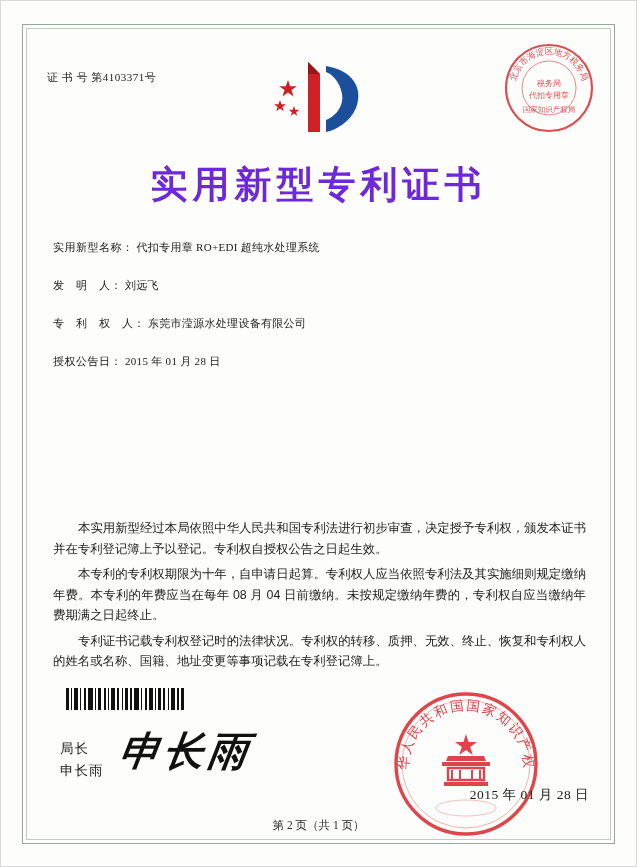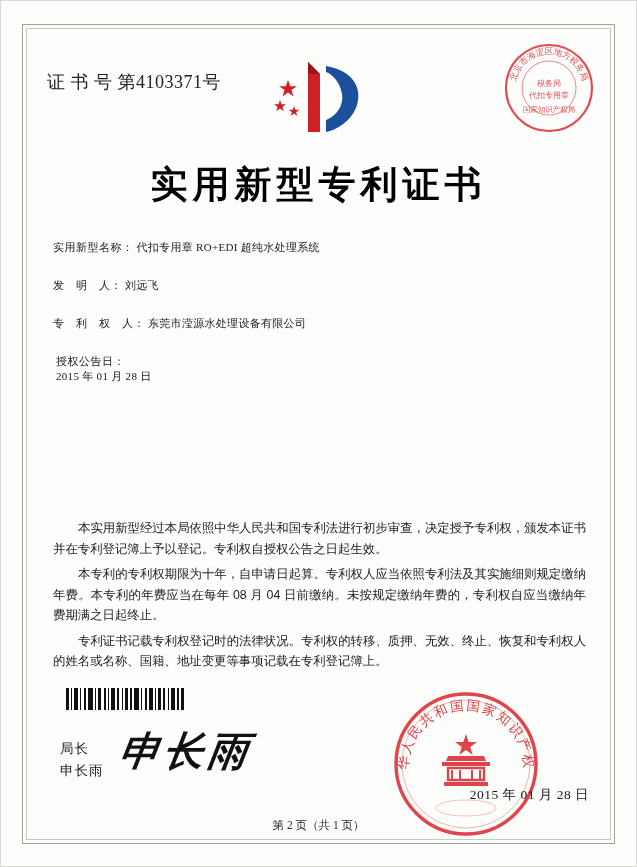--- a/index.html
+++ b/index.html
@@ -51,21 +51,21 @@
     height: 812px;
     border: 1px solid #c3ccc3;
     box-sizing: border-box;
   }
 
   
   .serial {
     position: absolute;
     left: 47px;
     top: 70px;
-    font-size: 18px;
+    font-size: 11px;
     letter-spacing: 0.5px;
     color: #222;
     font-family: "Liberation Serif", serif;
   }
 
   
   .emblem {
     position: absolute;
     left: 268px;
     top: 60px;
@@ -85,21 +85,21 @@
   
   .main-title {
     position: absolute;
     left: 0;
     top: 160px;
     width: 637px;
     text-align: center;
     font-size: 37px;
     font-weight: bold;
     letter-spacing: 5px;
-    color: #000000;
+    color: #6d28d9;
     font-family: "DejaVu Serif", serif;
   }
 
   
   .fields {
     position: absolute;
     left: 53px;
     top: 240px;
     width: 540px;
   }
@@ -113,21 +113,21 @@
   .field-label {
     white-space: pre;
     font-family: "Liberation Serif", serif;
     letter-spacing: 0.5px;
   }
   .field-value {
     margin-left: 3px;
     font-family: "Liberation Serif", serif;
     letter-spacing: 0.3px;
   }
-  .field-row.tight { margin-bottom: 21px; flex-direction: column; }
+  .field-row.tight { margin-bottom: 21px; }
 
   
   .paragraphs {
     position: absolute;
     left: 53px;
     top: 518px;
     width: 533px;
     font-size: 12.4px;
     line-height: 20.5px;
     color: #1b1b1b;

